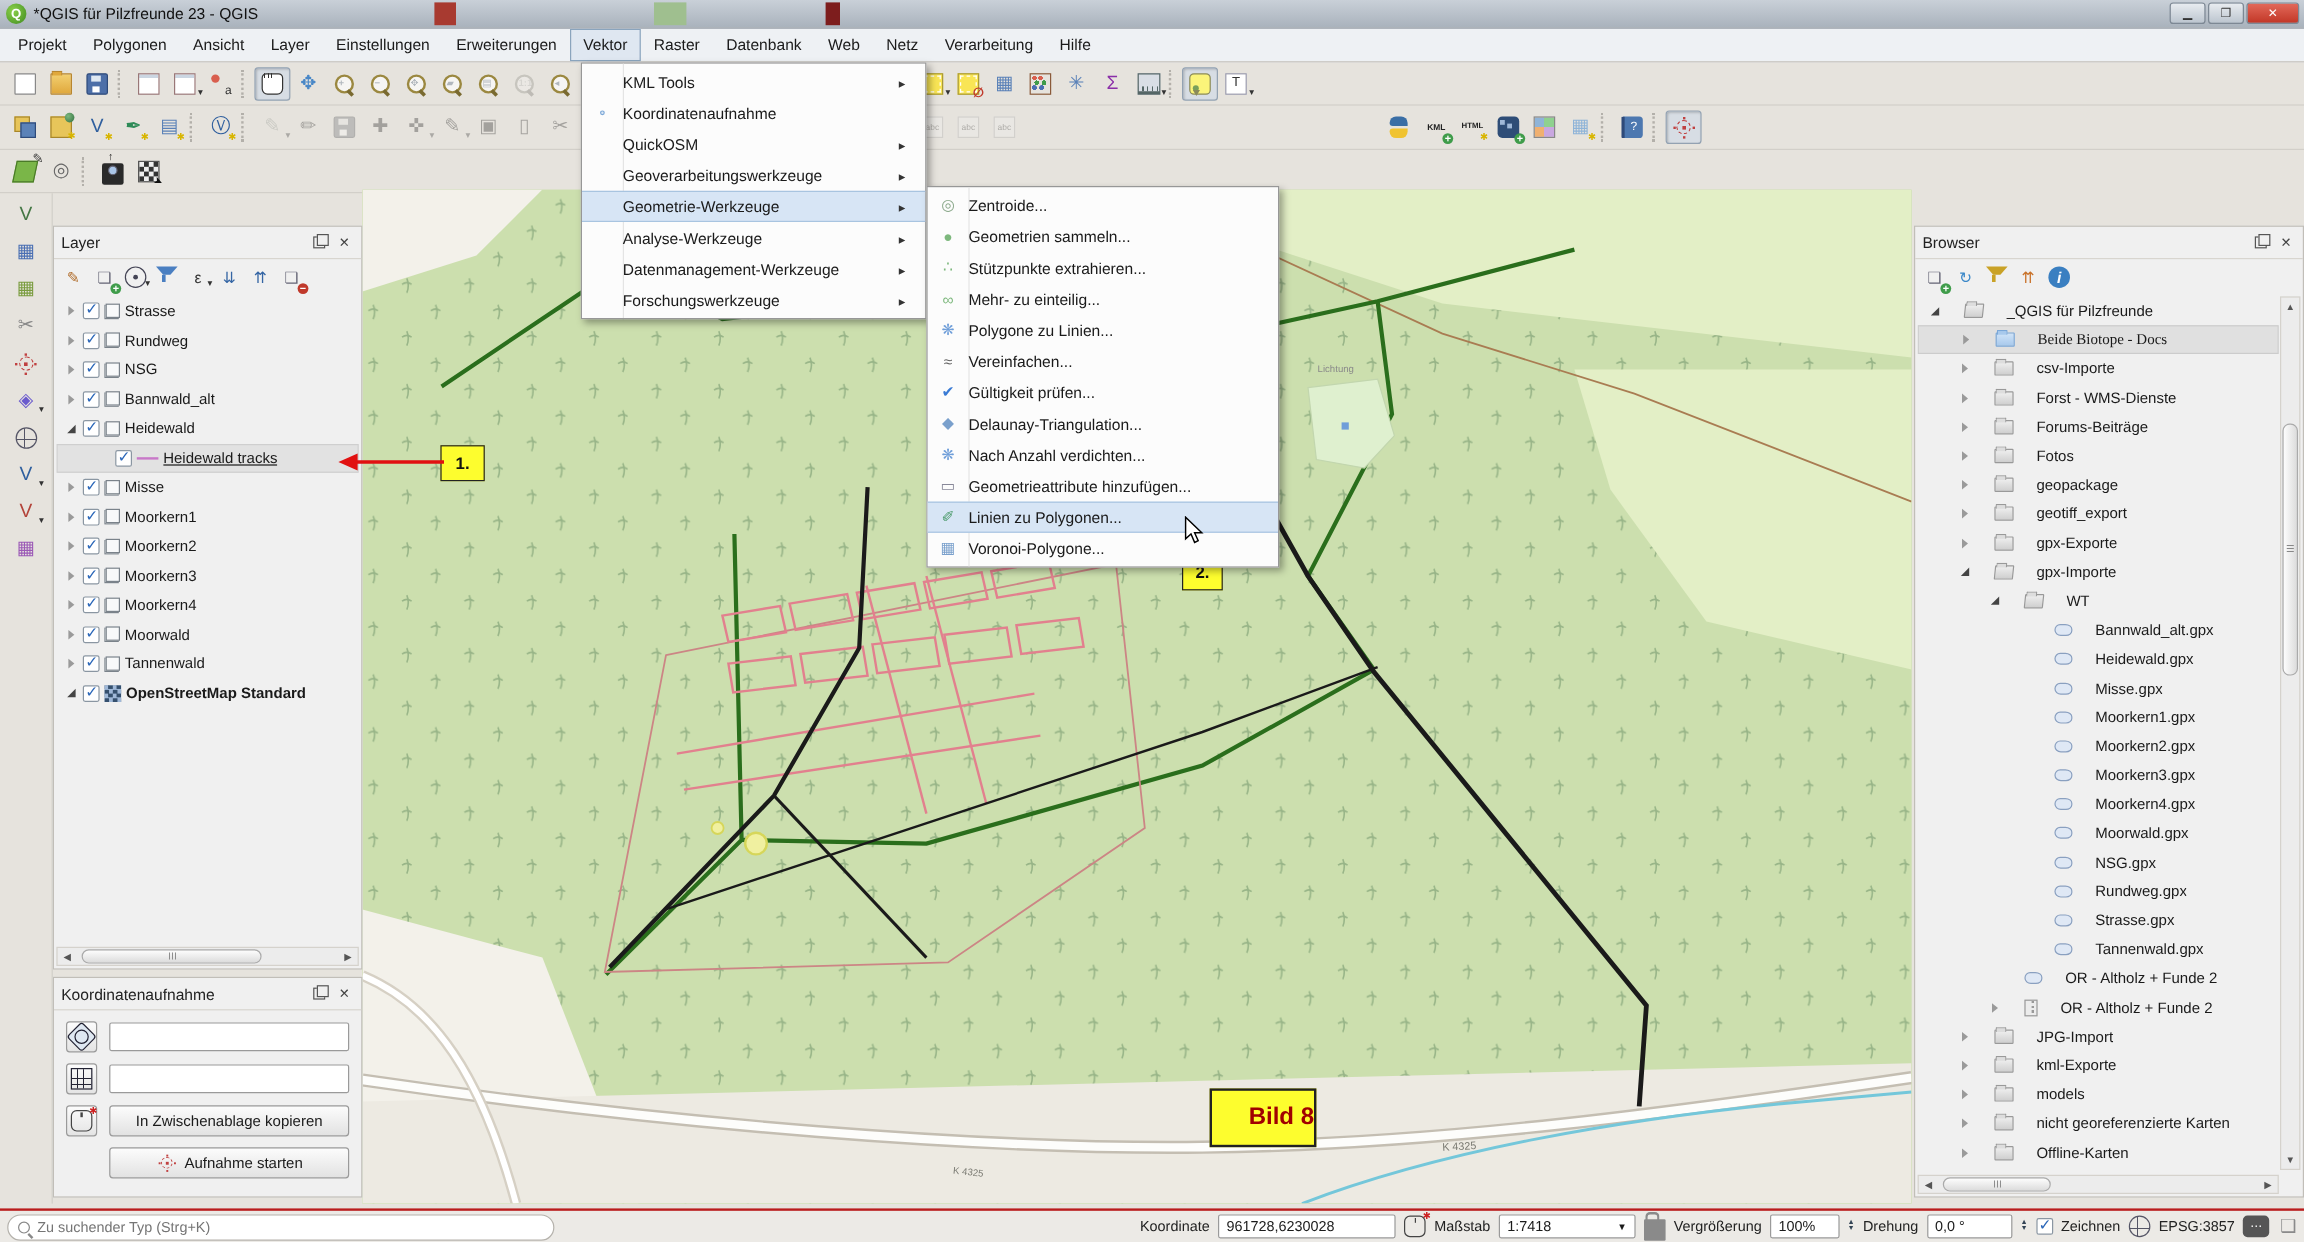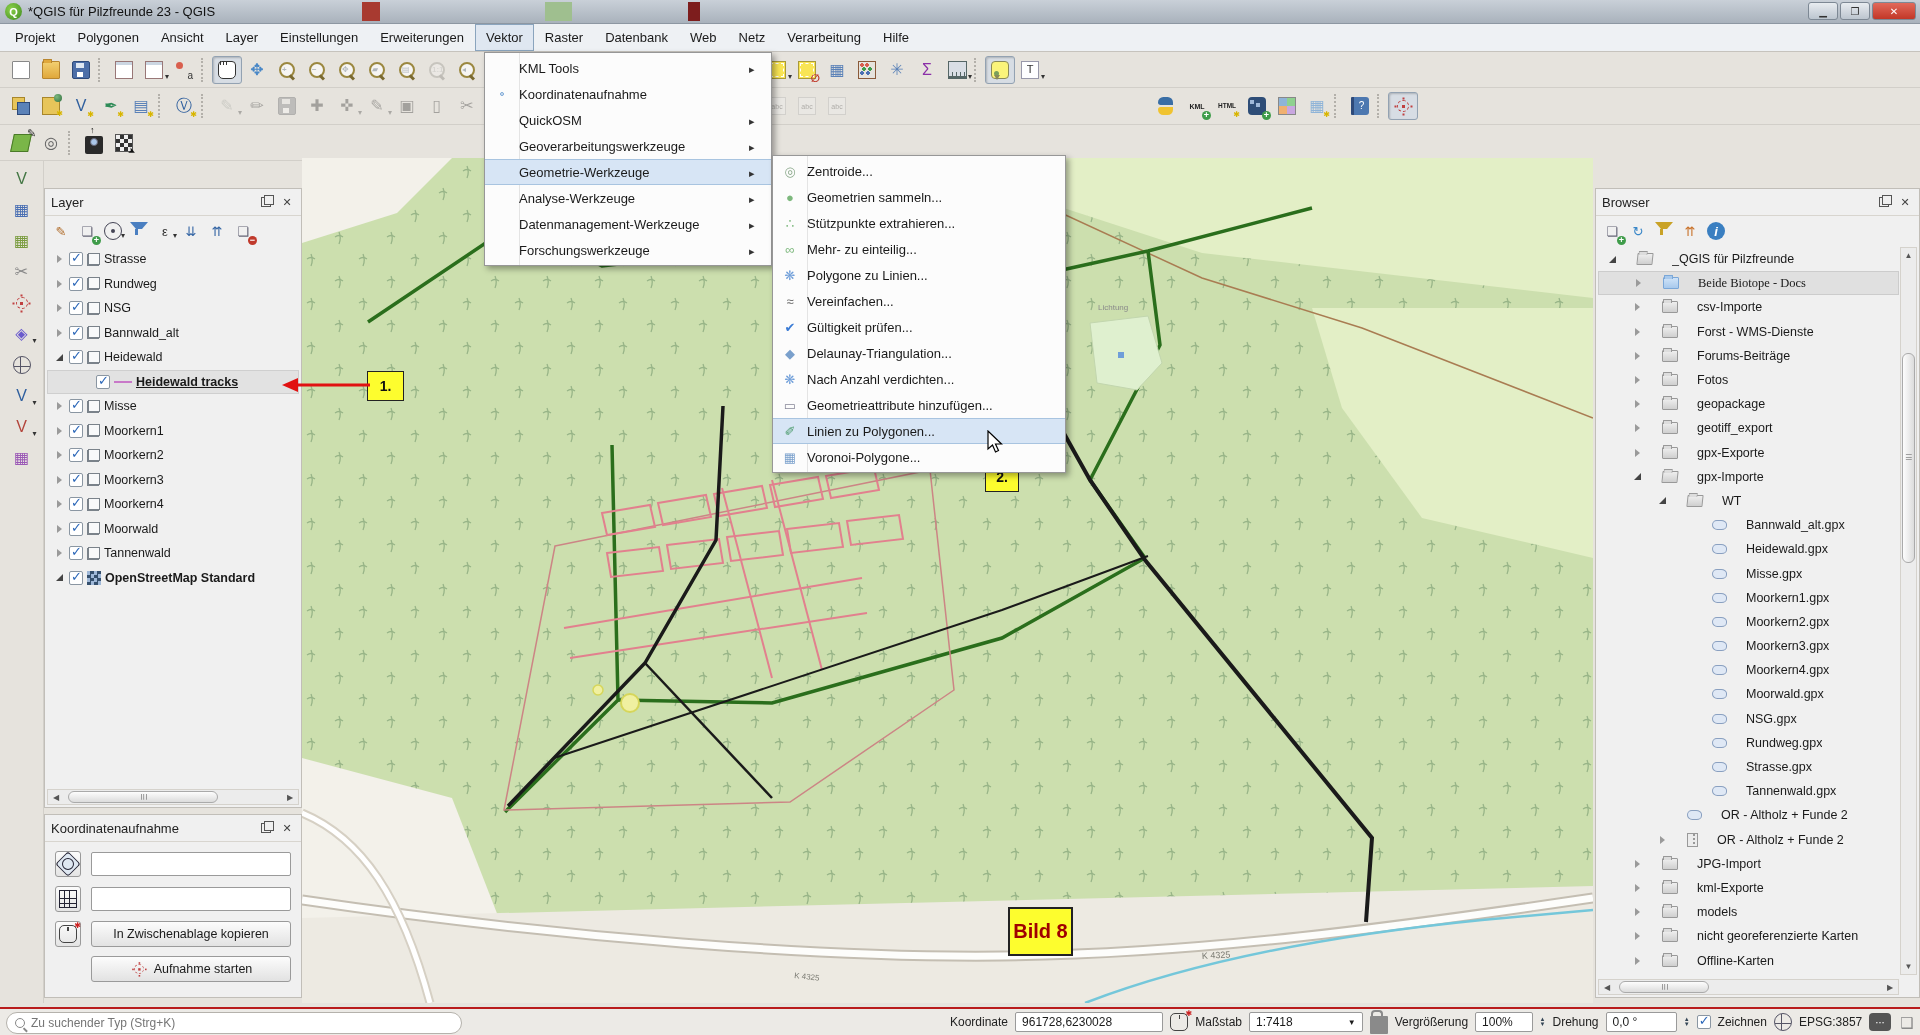--- a/index.html
+++ b/index.html
@@ -129,21 +129,21 @@
   .ph-btn.float::after { content:""; position:absolute; left:5px; top:0px; width:8px; height:8px; border:1.5px solid #555; background:#f0f0f0; }
   .panel-toolbar { height:30px; display:flex; align-items:center; gap:2px; padding:0 4px; }
   .panel-toolbar .tb { width:24px; height:24px; }
   .panel-toolbar .tbi { font-size:13px; }
 
   
   .ltree { position:absolute; left:2px; right:2px; top:58px; bottom:22px; overflow:hidden; }
   .lrow { height:24.5px; display:flex; align-items:center; gap:4px; padding-left:6px; }
   .lrow.child { padding-left:32px; }
   .lrow.sel { background:#e2e2e2; border:1px solid #cfcfcf; }
-  .lrow.emph .llabel { font-weight:bold; text-decoration:underline; }
+  .lrow.emph .llabel { font-weight:normal; text-decoration:underline; }
   .lrow.bold .llabel { font-weight:bold; }
   .llabel { font-size:12.5px; white-space:nowrap; overflow:hidden; max-width:160px; }
   .exp { width:12px; display:flex; justify-content:center; }
   .exp[data-exp="none"] { visibility:hidden; }
   .exp[data-exp="right"]::before { content:""; border-top:4px solid transparent; border-bottom:4px solid transparent; border-left:5px solid #9a9a9a; }
   .exp[data-exp="down"]::before { content:""; border-left:7px solid transparent; border-bottom:7px solid #444; }
   .cb { width:14px; height:14px; background:#fff; border:1px solid #8a96a2; border-radius:2px; position:relative; flex:none; }
   .cb::after { content:"✓"; position:absolute; left:1px; top:-3px; font-size:13px; font-weight:bold; color:#2a66b8; }
   .licon[data-icon="group"] { width:13px; height:13px; position:relative; flex:none; }
   .licon[data-icon="group"]::before { content:""; position:absolute; left:0; bottom:0; width:10px; height:10px; border:1px solid #7a828a; background:#e8eaec; }
@@ -593,21 +593,21 @@
     <text x="900" y="801" font-size="9" fill="#7a7a72" transform="rotate(-3 900 801)">K 4325</text>
     <text x="492" y="820" font-size="8" fill="#7a7a72" transform="rotate(6 492 820)">K 4325</text>
   </svg>
   
   <div class="anno" style="left:65px;top:213px;width:37px;height:30px;font-size:14px;">
       <span>1.</span>
     </div>
   <div class="anno" style="left:683px;top:304px;width:34px;height:30px;font-size:14px;">
       <span>2.</span>
     </div>
-  <div class="anno big" style="left:706px;top:749px;width:65px;height:49px;">
+  <div class="anno big" style="left:706px;top:749px;width:89px;height:49px;justify-content:flex-end;">
       <span>Bild 8</span>
     </div>
 </div>
 
 <div class="panel" style="left:44px;top:188px;width:258px;height:620px;">
   <div class="panel-head">
     <span class="ph-title">Layer</span>
     <span class="ph-btn float"></span>
     <span class="ph-btn">✕</span>
   </div>

